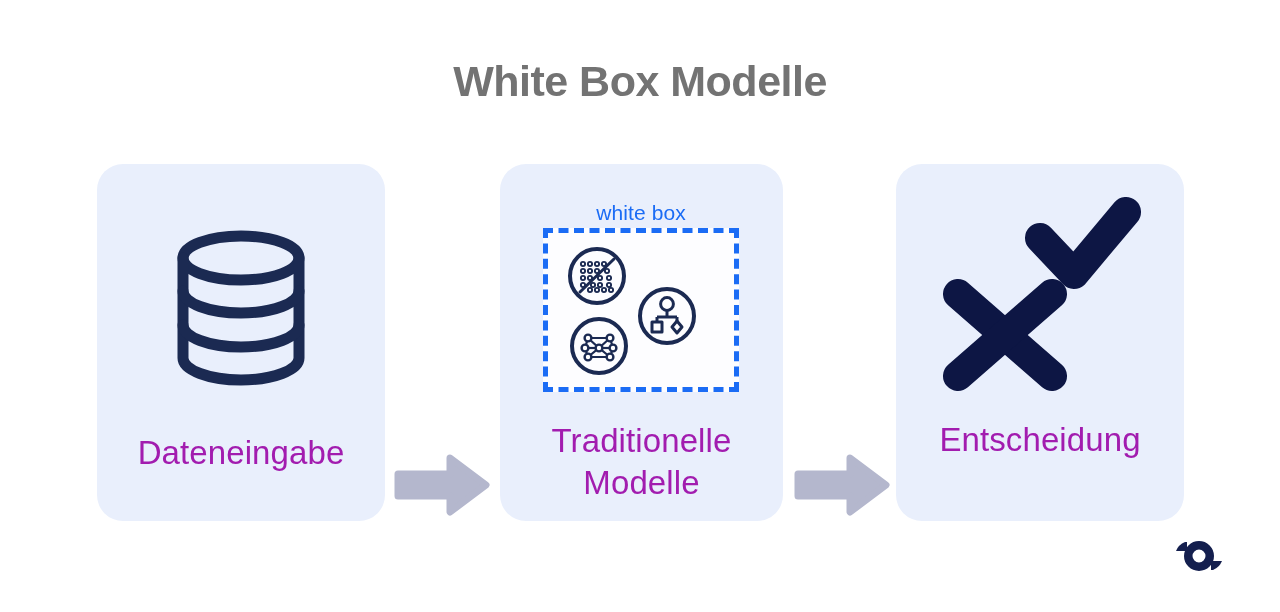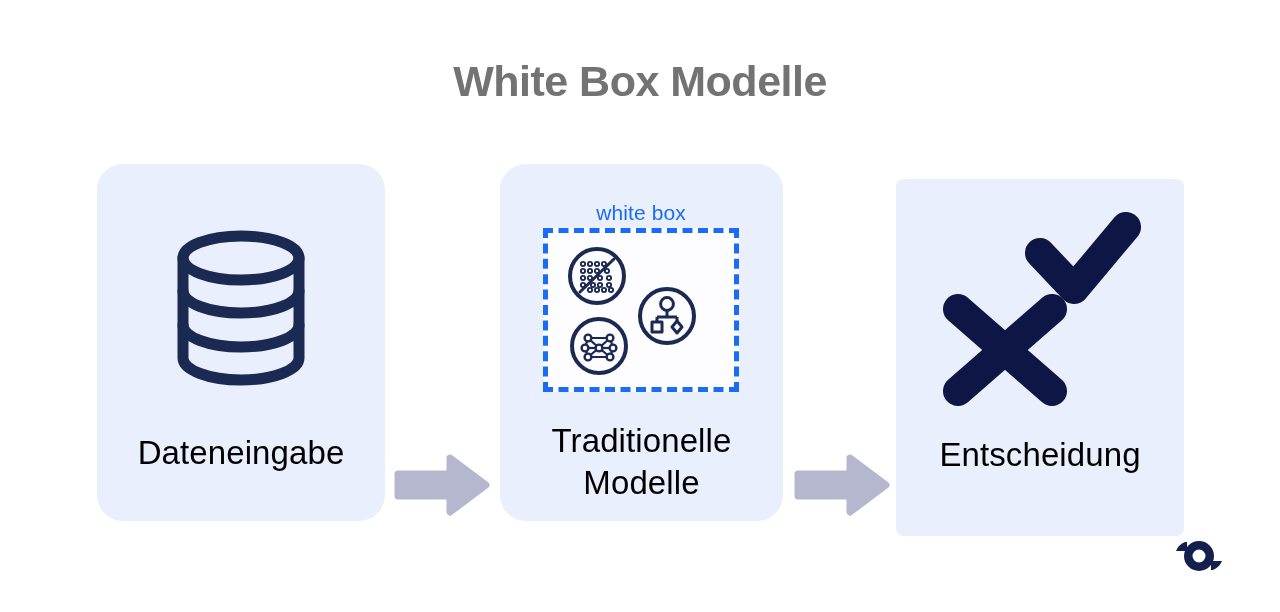--- a/index.html
+++ b/index.html
@@ -40,34 +40,34 @@
   }
 
   .card {
     position: absolute;
     background: #e9effc;
     border-radius: 26px;
     box-sizing: border-box;
   }
   .card-1 { left: 97px;  top: 0px;  width: 288px; height: 357px; }
   .card-2 { left: 500px; top: 0px;  width: 283px; height: 357px; }
-  .card-3 { left: 896px; top: 15px;  width: 288px; height: 357px; border-radius: 8px; }
+  .card-3 { left: 896px; top: 0px;  width: 288px; height: 357px; }
 
   .card-icon-area {
     position: absolute;
     left: 0; right: 0;
     display: flex;
     align-items: center;
     justify-content: center;
   }
   .card-label {
     position: absolute;
     left: 0; right: 0;
     text-align: center;
-    color: #000000;
+    color: #a21caf;
     font-size: 33px;
     font-weight: 400;
     line-height: 1.28;
     letter-spacing: 0.1px;
   }
 
   
   .card-1 .card-icon-area { top: 54px; height: 180px; }
   .card-1 .card-label     { top: 268px; }
 

